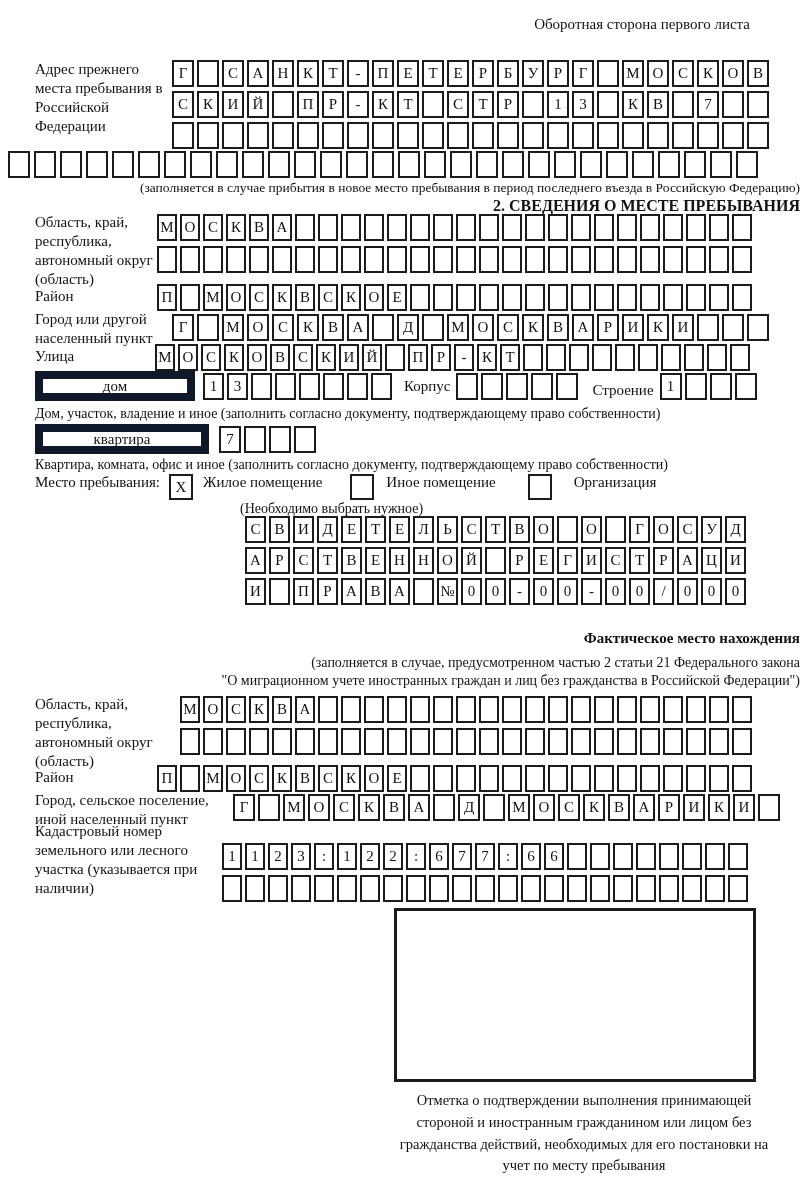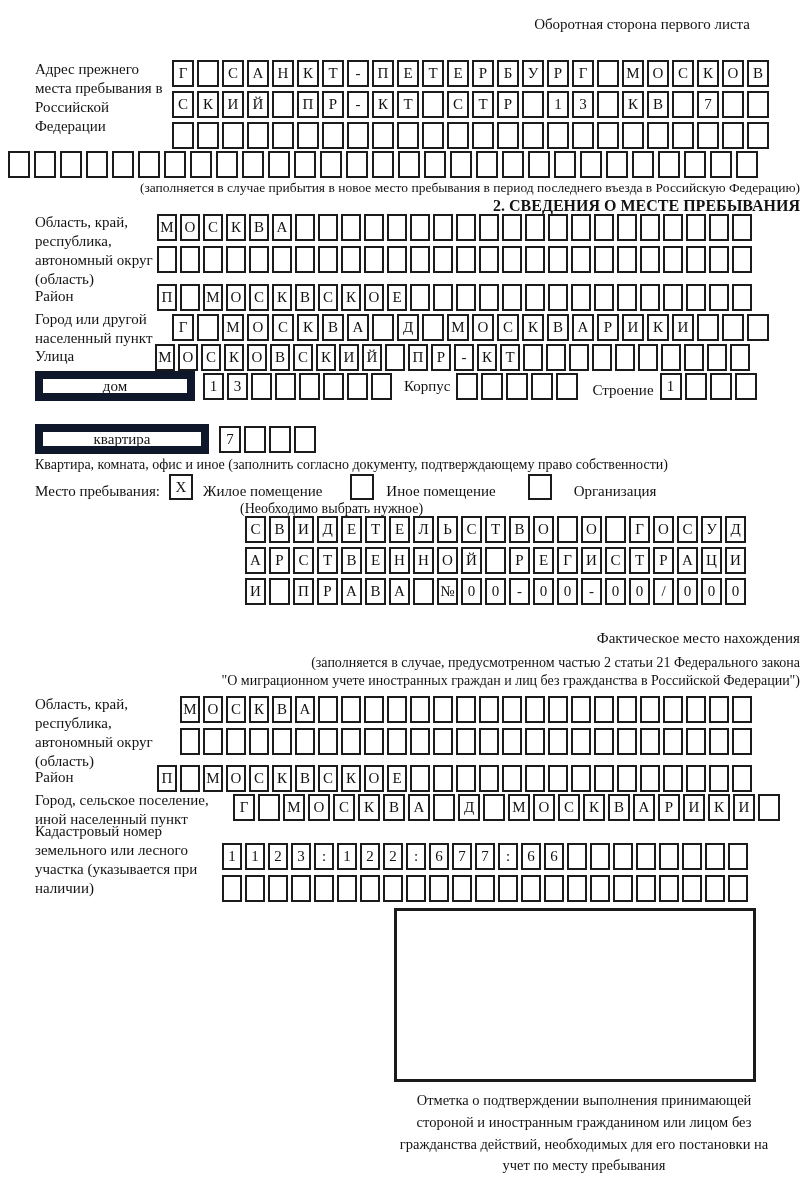--- a/index.html
+++ b/index.html
@@ -8,21 +8,21 @@
     position:relative; width:800px; height:1180px; background:#ffffff;
     color:#121212; font-family:"Liberation Serif", serif; overflow:hidden;
   }
   .abs{position:absolute;}
   .corner{font-size:15px;}
   .lbl{font-size:15px; line-height:19px;}
   .note{font-size:13.5px;}
   .note14{font-size:14px;}
   .center{left:13px; right:0; text-align:right;}
   .sect-title{font-weight:bold; font-size:16px;}
-  .fact-title{font-weight:normal; font-size:15px;}
+  .fact-title{font-weight:bold; font-size:15px;}
   .rows{display:flex; flex-direction:column;}
   .g4{gap:4px;} .g5{gap:5px;}
   .cells{display:flex; gap:3px;}
   .cell{
     flex:0 0 auto; box-sizing:border-box; border:2px solid #1b1b1b; background:#fff;
     height:27px; display:flex; align-items:center; justify-content:center;
     font-size:15px; line-height:1;
   }
   .c24 .cell{width:22px;}
   .c26 .cell{width:20px;}
@@ -33,21 +33,21 @@
   .c23 .cell{width:20px;}
   .c8 .cell{width:21px;}
   .c5 .cell{width:22px;}
   .c4 .cell{width:22px;}
   .widebox{
     box-sizing:border-box; border:8px solid #0f172a; height:30px;
     display:flex; align-items:center; justify-content:center; font-size:15px; background:#fff;
   }
   .houserow{display:flex; align-items:center;}
   .inline-lbl{font-size:15px;}
-  .stayrow{display:flex; align-items:flex-end; font-size:15px;}
+  .stayrow{display:flex; align-items:flex-start; font-size:15px;}
   .checkbox{
     box-sizing:border-box; width:24px; height:26px; border:2px solid #1b1b1b;
     display:flex; align-items:center; justify-content:center; font-size:15px; background:#fff;
   }
   .stamp-box{box-sizing:border-box; border:3px solid #1b1b1b; background:#fff;}
   .caption{font-size:14.5px; line-height:1.5; text-align:center;}
 </style>
 </head>
 <body>
 
@@ -340,20 +340,21 @@
         <span class="cell"></span>
       </div>
     <div class="inline-lbl" style="margin:8px 6px 0 14px;">Строение</div>
     <div class="cells c4">
         <span class="cell">1</span>
         <span class="cell"></span>
         <span class="cell"></span>
         <span class="cell"></span>
       </div>
   </div>
+  <div class="abs note14" style="top:406px; left:35px;">Дом, участок, владение и иное (заполнить согласно документу, подтверждающему право собственности)</div>
 
   <div class="abs houserow" style="top:424px; left:35px;">
     <div class="widebox" style="width:174px;">квартира</div>
     <div class="cells c4" style="margin-left:10px;">
         <span class="cell">7</span>
         <span class="cell"></span>
         <span class="cell"></span>
         <span class="cell"></span>
       </div>
   </div>

